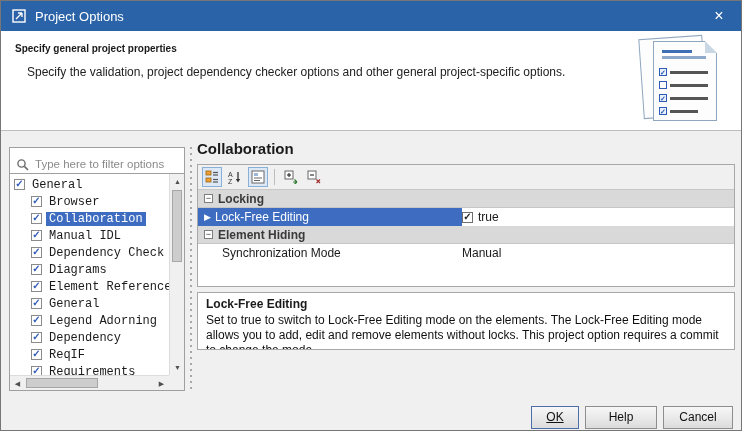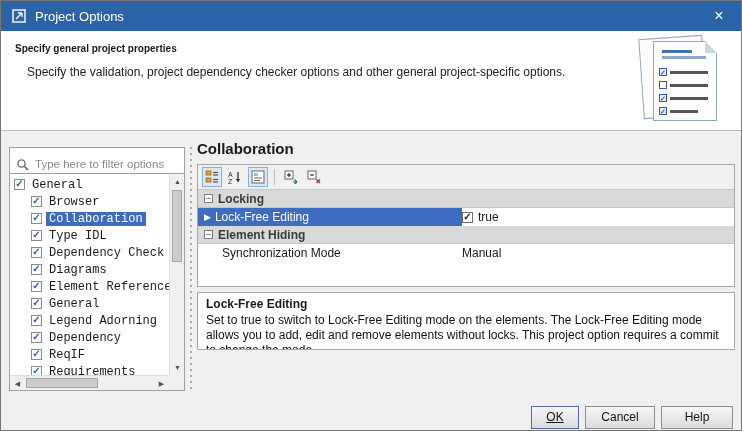--- a/index.html
+++ b/index.html
@@ -183,21 +183,21 @@
       <div class="trow child sel">
         <span class="cb">
             <span class="chk">✓</span>
           </span>
         <span class="tlabel">Collaboration</span>
       </div>
       <div class="trow child">
         <span class="cb">
             <span class="chk">✓</span>
           </span>
-        <span class="tlabel">Type IDL</span>
+        <span class="tlabel">Manual IDL</span>
       </div>
       <div class="trow child">
         <span class="cb">
             <span class="chk">✓</span>
           </span>
         <span class="tlabel">Dependency Check</span>
       </div>
       <div class="trow child">
         <span class="cb">
             <span class="chk">✓</span>
@@ -340,17 +340,17 @@
   </div>
 
   <div class="descbox">
     <div class="desc-title">Lock-Free Editing</div>
     <div class="desc-body">Set to true to switch to Lock-Free Editing mode on the elements. The Lock-Free Editing mode allows you to add, edit and remove elements without locks. This project option requires a commit to change the mode.</div>
   </div>
 
 
   <div class="footer">
     <button class="btn btn-ok">OK</button>
+    <button class="btn btn-help">Help</button>
     <button class="btn btn-cancel">Cancel</button>
-    <button class="btn btn-help">Help</button>
   </div>
 
 </div>
 
 </body></html>

